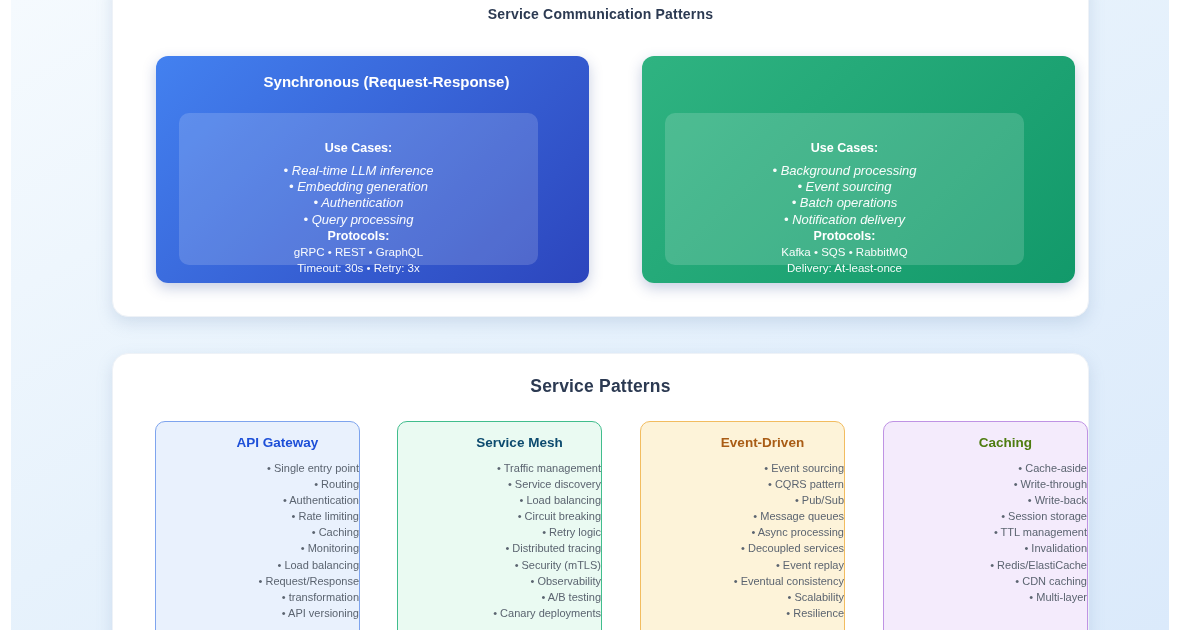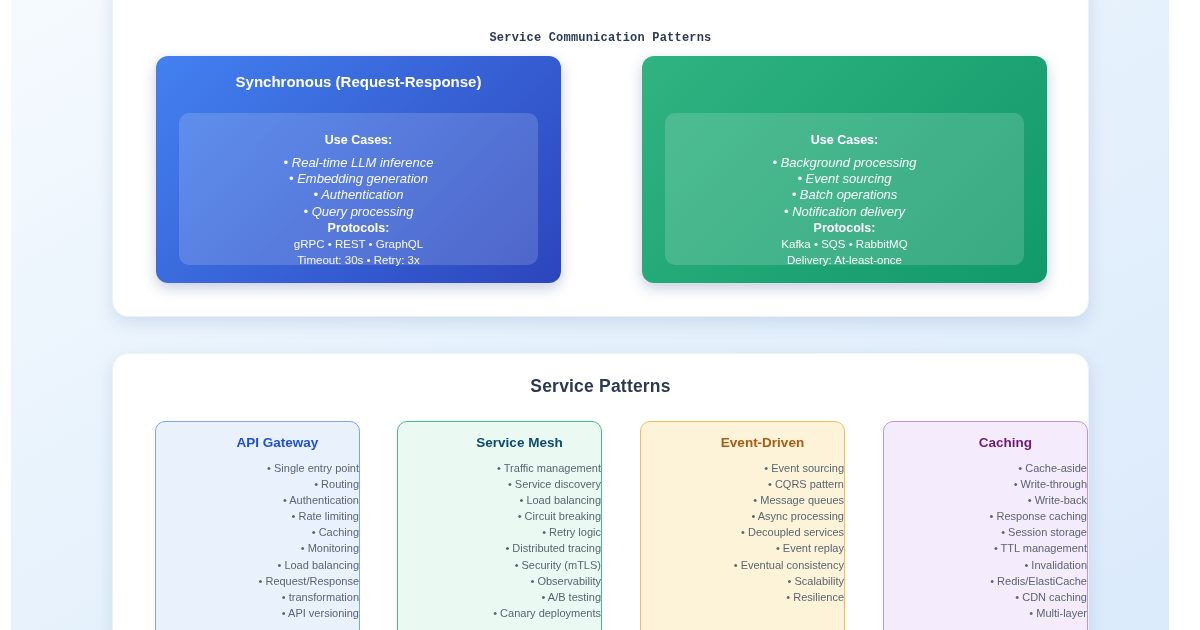--- a/index.html
+++ b/index.html
@@ -16,39 +16,40 @@
     position:absolute;background:#ffffff;border-radius:16px;
     border:1px solid #eef2f7;
     box-shadow:0 6px 16px rgba(110,140,180,0.22);
   }
   #card-communication{left:112px;top:-26px;width:975px;height:341px;}
   #card-patterns{left:112px;top:353px;width:975px;height:300px;}
   .section-title{
     position:absolute;left:0;width:100%;text-align:center;
     font-weight:bold;color:#2c3a52;letter-spacing:0.2px;
   }
-  #card-communication .section-title{top:52px;font-size:12px;line-height:22px;font-family:Liberation Mono, monospace;}
+  #card-communication .section-title{top:28px;font-size:14px;line-height:22px;}
   #card-patterns .section-title{top:22px;font-size:17.5px;line-height:21px;}
 
   .comm-box{
     position:absolute;top:81px;width:405px;height:227px;border-radius:12px;
     box-shadow:0 5px 14px rgba(30,60,140,0.25);
+    padding-left:28px;
   }
   #sync-box{left:43px;}
   #async-box{left:529px;}
   .comm-title{
     margin-top:16px;text-align:center;color:#ffffff;
     font-size:15px;font-weight:bold;line-height:19px;
   }
   .comm-inner{
     position:absolute;left:23px;top:57px;width:359px;height:152px;
     background:rgba(255,255,255,0.16);border-radius:10px;
     text-align:center;color:#ffffff;
   }
-  .uc-label{margin-top:20px;font-size:12.5px;font-weight:bold;line-height:15px;margin-bottom:7px;}
+  .uc-label{margin-top:28px;font-size:12.5px;font-weight:bold;line-height:15px;margin-bottom:7px;}
   .uc-item{font-size:13px;line-height:16.2px;color:rgba(255,255,255,0.96);font-style:italic;}
   .proto-label{font-size:12.5px;font-weight:bold;line-height:16.2px;}
   .proto-line,.note-line{font-size:11.5px;line-height:16.2px;color:rgba(255,255,255,0.96);}
 
   .pattern-card{
     position:absolute;top:67px;width:205px;height:220px;
     border:1.5px solid;border-radius:10px;box-sizing:border-box;
     text-align:center;
   }
   #pattern-card-0{left:42px;}
@@ -132,37 +133,37 @@
         <div class="pattern-item">• A/B testing</div>
         <div class="pattern-item">• Canary deployments</div>
       </div>
   </div>
 
   <div class="pattern-card" id="pattern-card-2" style="border-color: rgb(242, 188, 96); background-color: rgb(253, 243, 217);">
     <div class="pattern-title" style="color: rgb(169, 92, 21);">Event-Driven</div>
     <div class="pattern-items">
         <div class="pattern-item">• Event sourcing</div>
         <div class="pattern-item">• CQRS pattern</div>
+        <div class="pattern-item">• Pub/Sub</div>
         <div class="pattern-item">• Message queues</div>
         <div class="pattern-item">• Async processing</div>
         <div class="pattern-item">• Decoupled services</div>
         <div class="pattern-item">• Event replay</div>
         <div class="pattern-item">• Eventual consistency</div>
         <div class="pattern-item">• Scalability</div>
         <div class="pattern-item">• Resilience</div>
       </div>
   </div>
 
   <div class="pattern-card" id="pattern-card-3" style="border-color: rgb(191, 147, 228); background-color: rgb(244, 235, 252);">
-    <div class="pattern-title" style="color: #701a75;">Caching</div>
+    <div class="pattern-title" style="color: #4d7c0f;">Caching</div>
     <div class="pattern-items">
         <div class="pattern-item">• Cache-aside</div>
         <div class="pattern-item">• Write-through</div>
         <div class="pattern-item">• Write-back</div>
-        <div class="pattern-item">• Response caching</div>
         <div class="pattern-item">• Session storage</div>
         <div class="pattern-item">• TTL management</div>
         <div class="pattern-item">• Invalidation</div>
         <div class="pattern-item">• Redis/ElastiCache</div>
         <div class="pattern-item">• CDN caching</div>
         <div class="pattern-item">• Multi-layer</div>
       </div>
   </div>
 </div>
 

